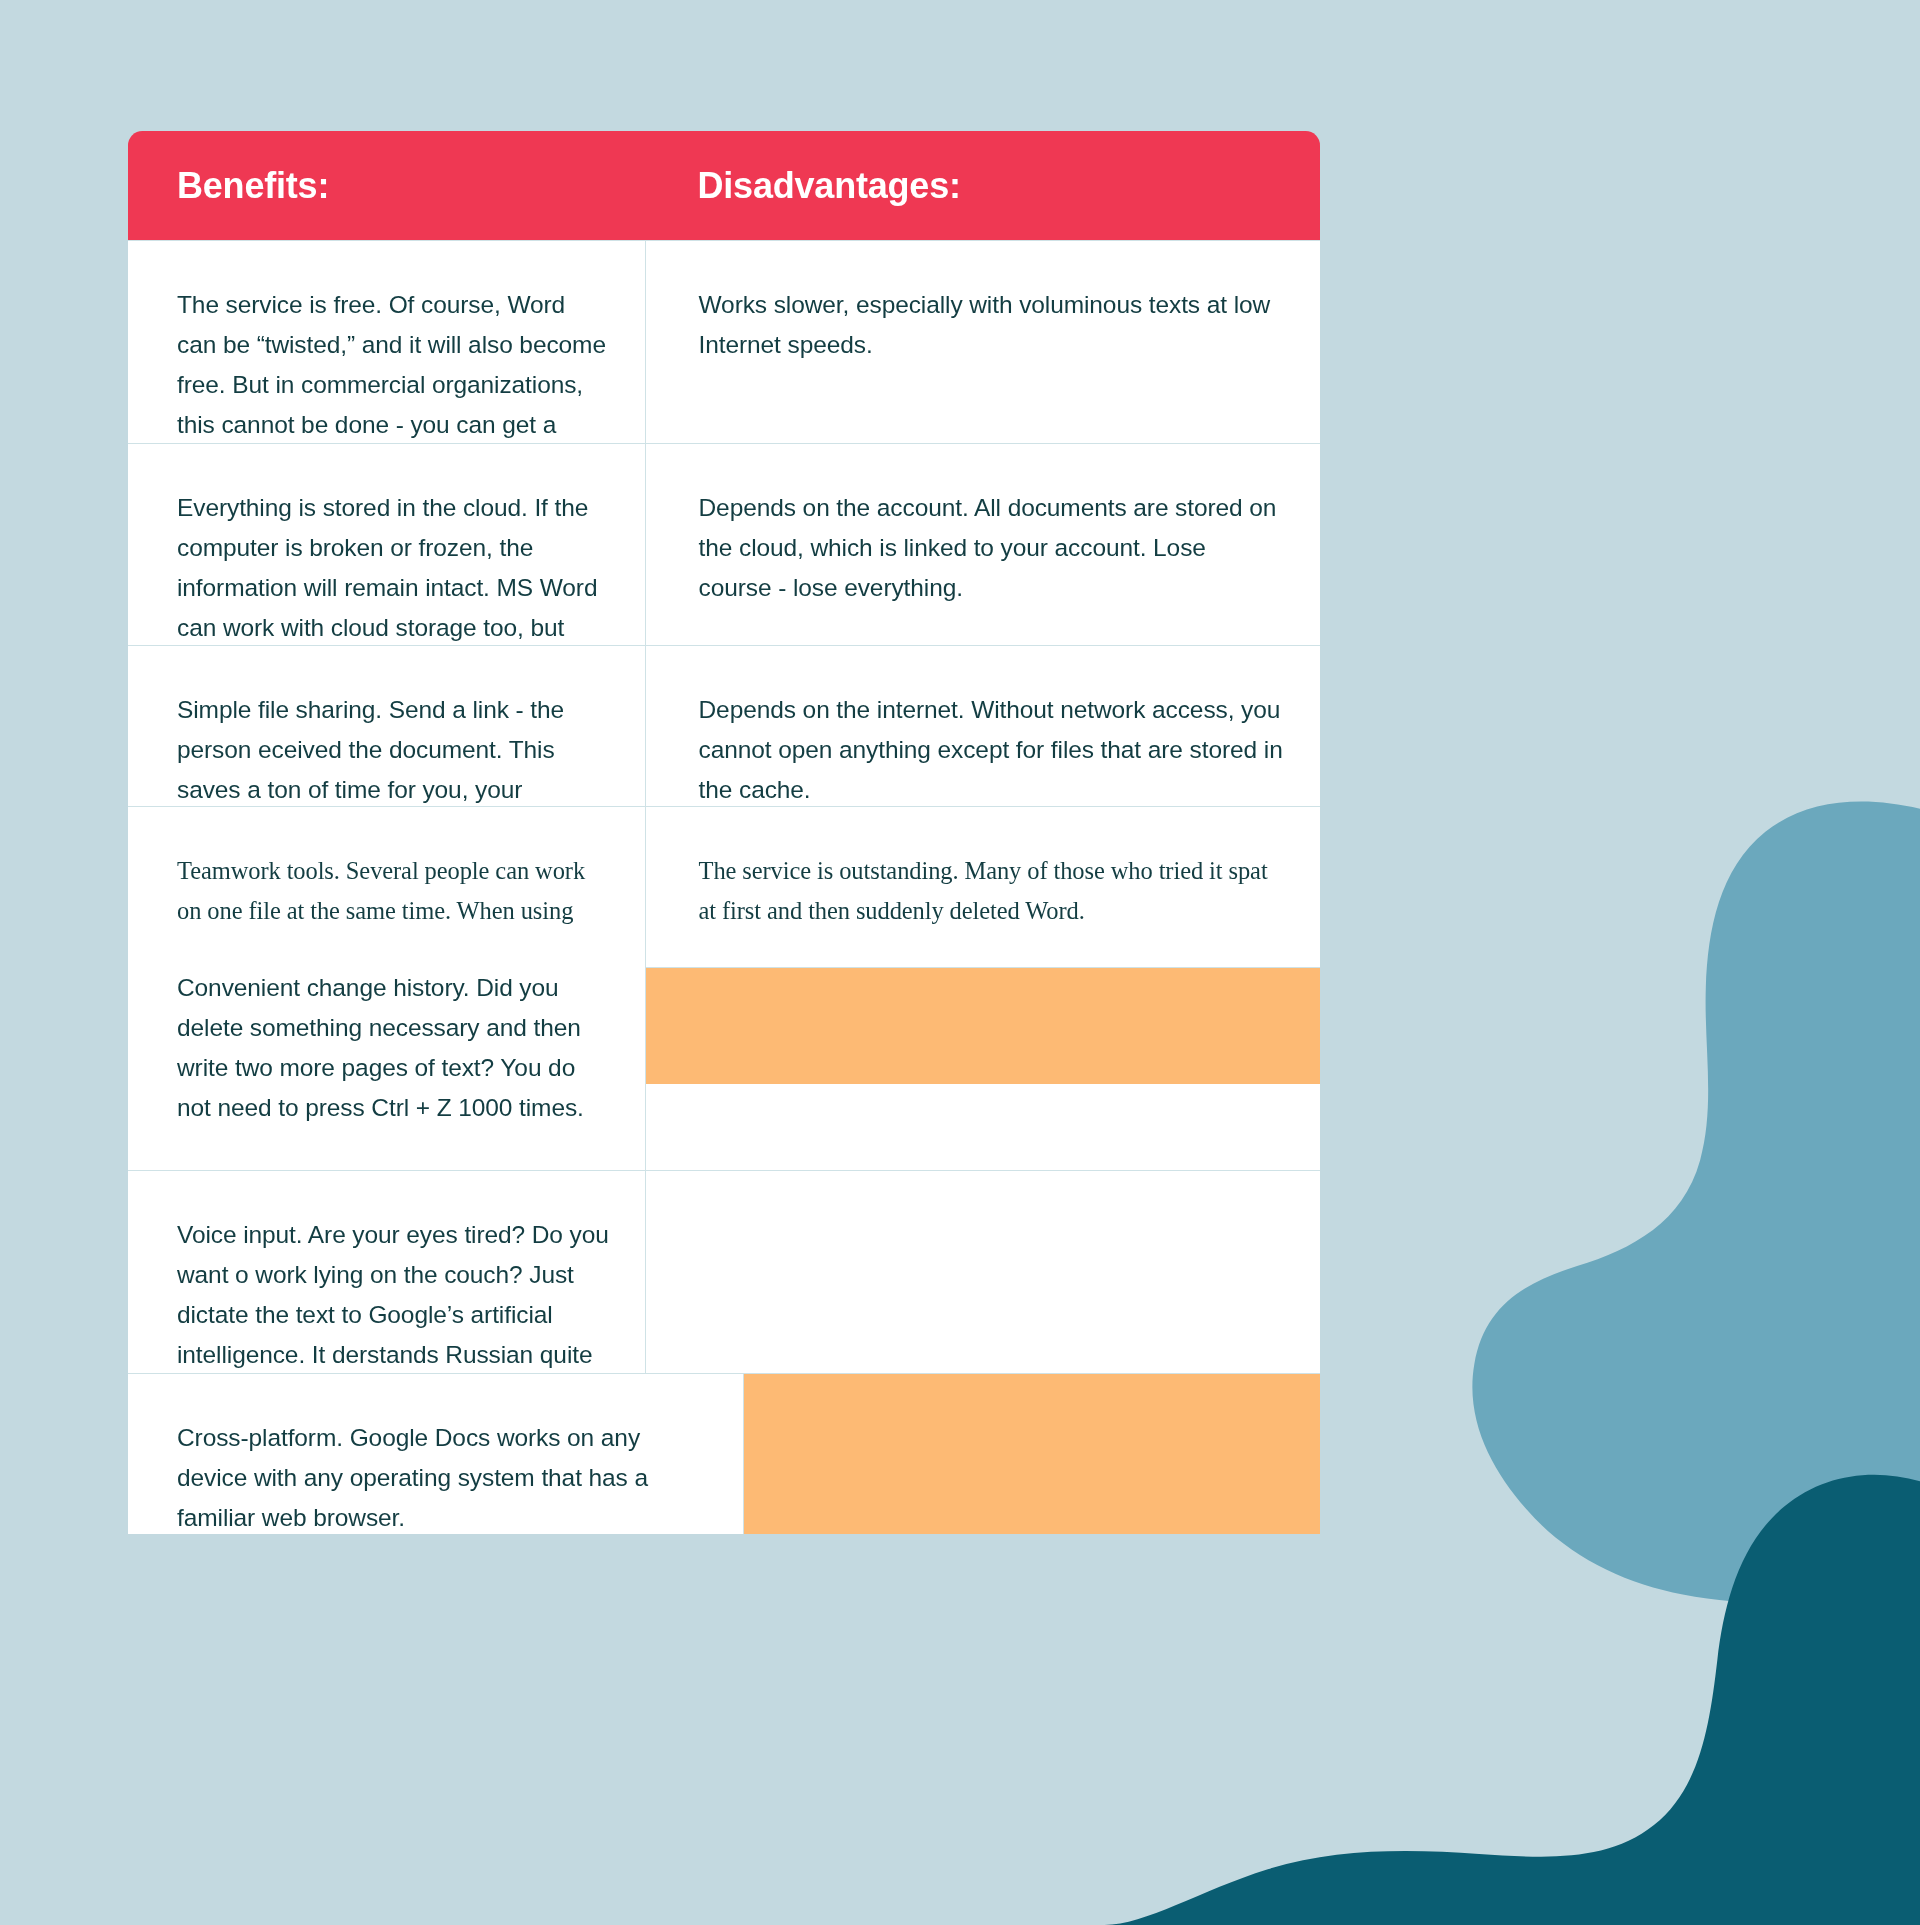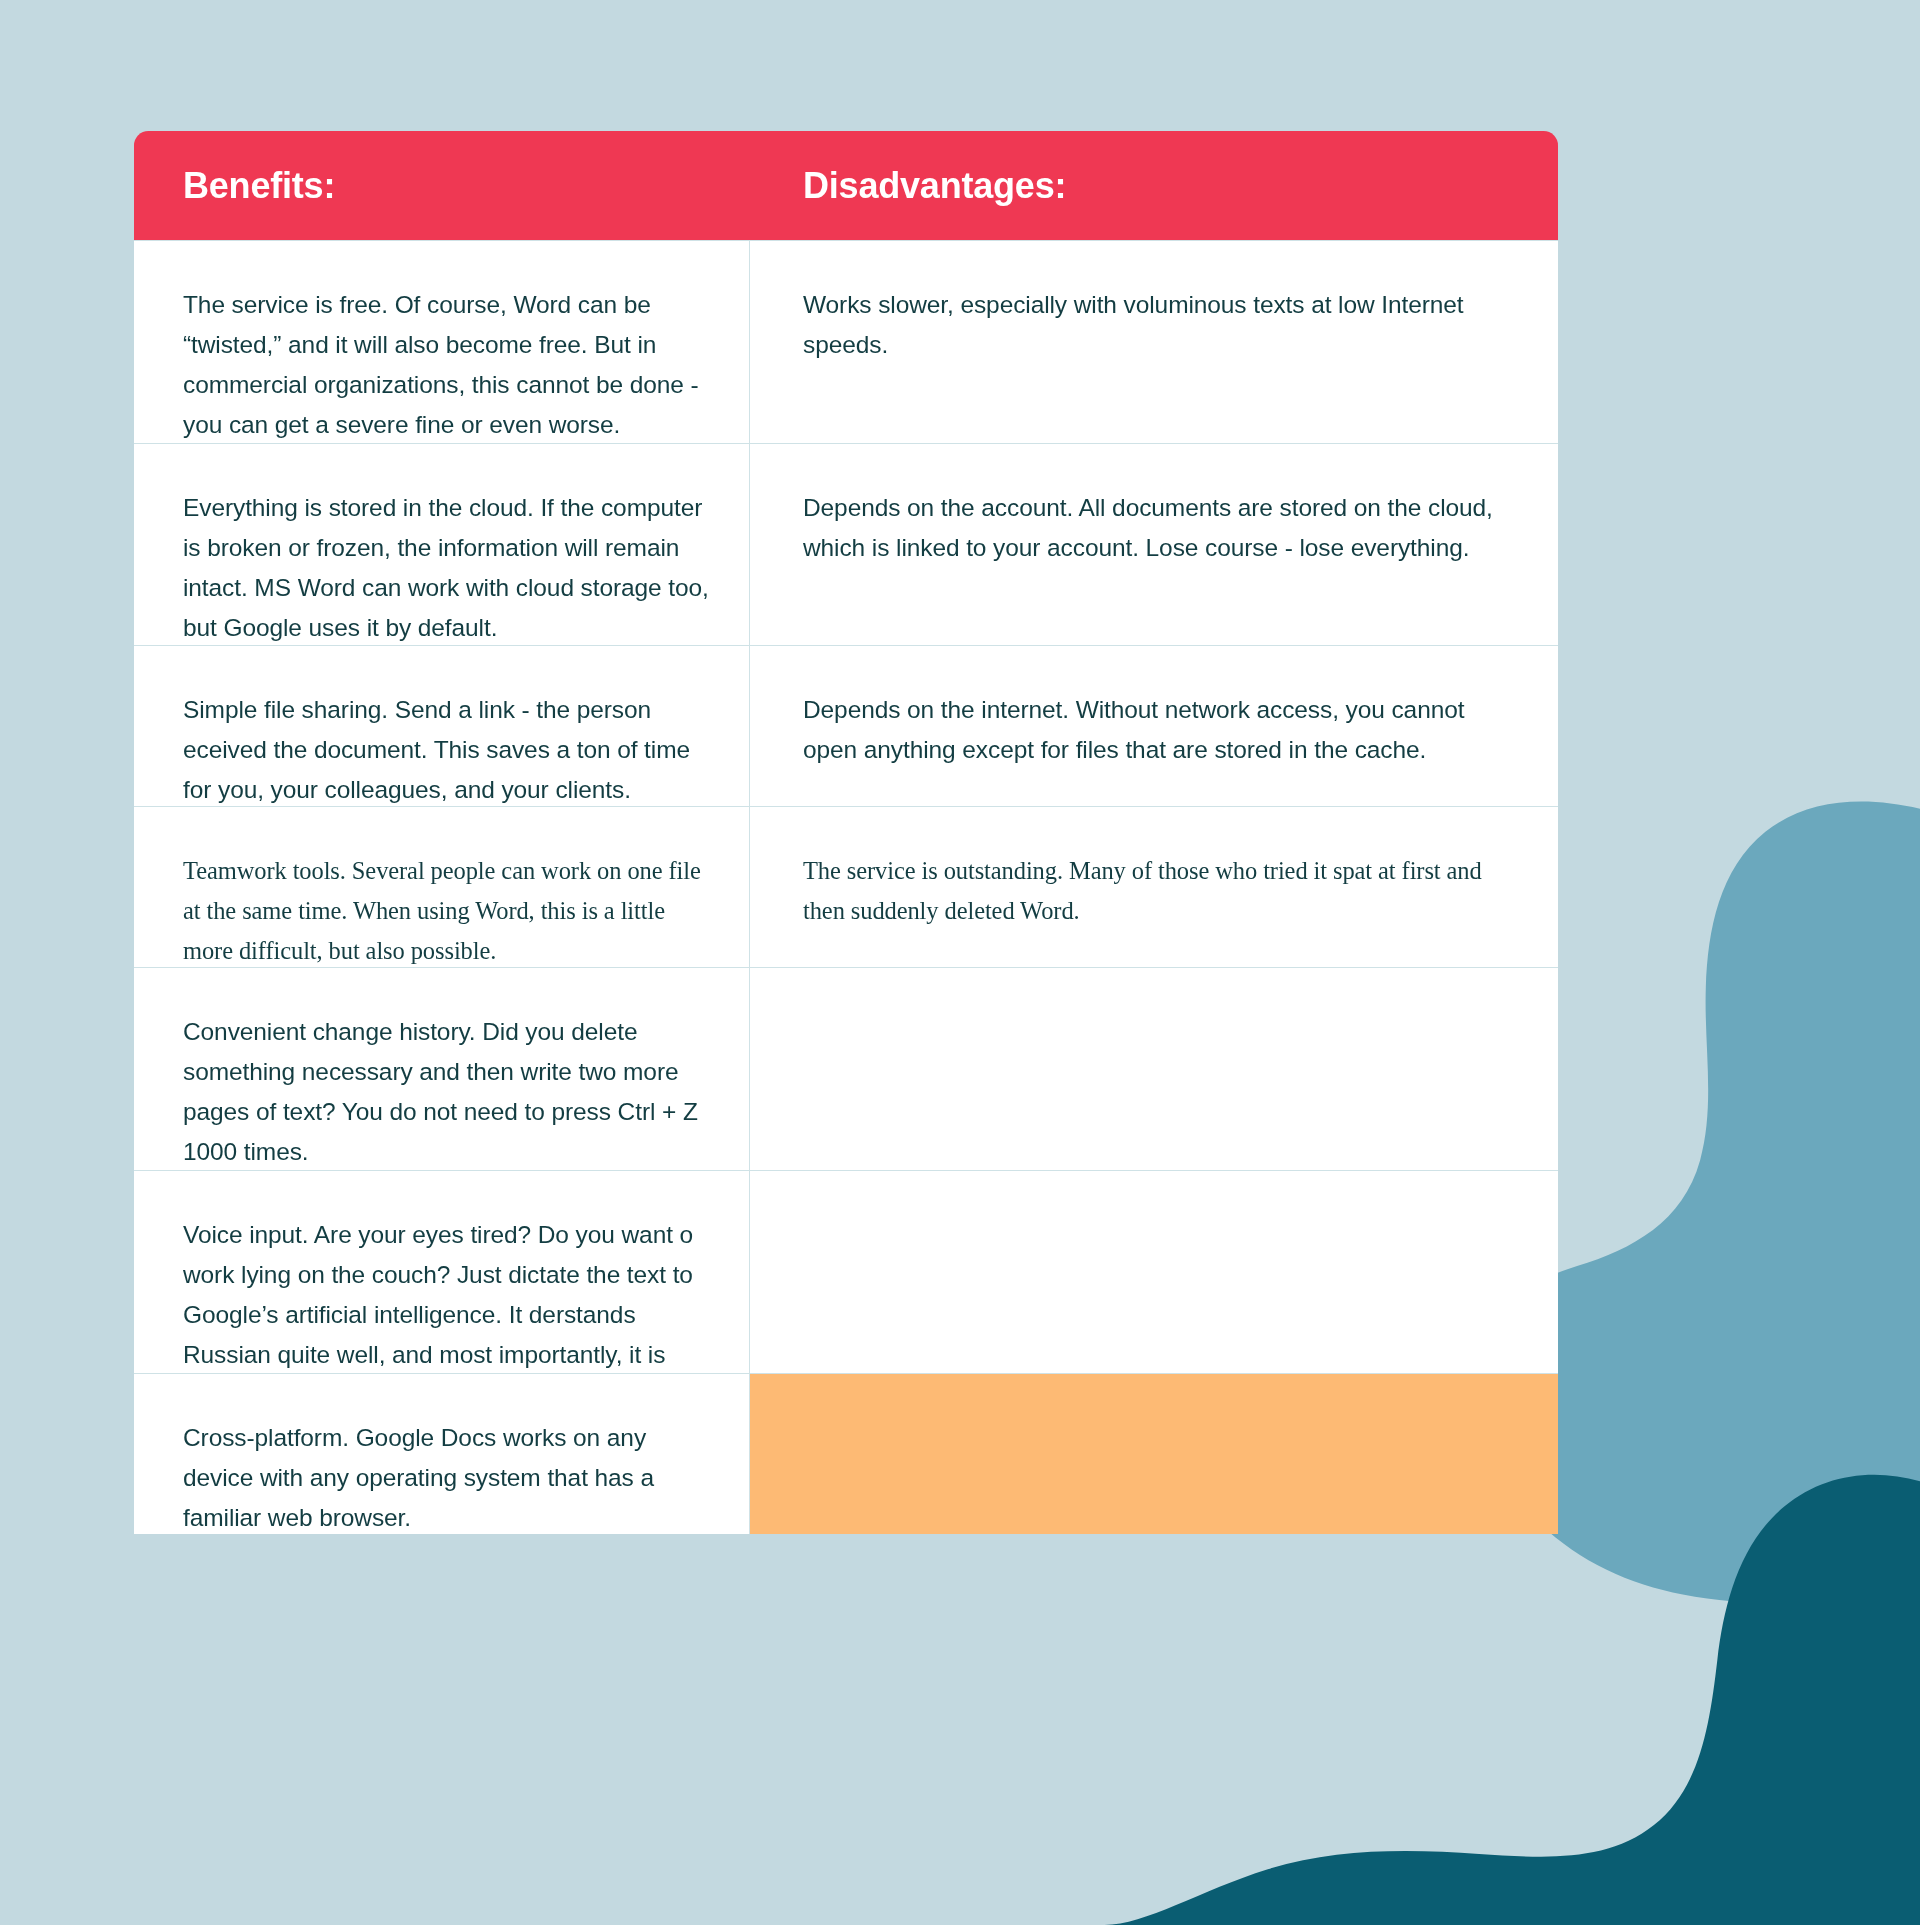--- a/index.html
+++ b/index.html
@@ -21,23 +21,23 @@
     inset: 0;
     width: 1920px;
     height: 1925px;
     z-index: 0;
     pointer-events: none;
   }
 
   
   #comparison-table {
     position: absolute;
-    left: 134px;
+    left: 128px;
     top: 131px;
-    width: 1424px;
+    width: 1192px;
     z-index: 2;
     border-radius: 14.4px 14.4px 0 0;
     overflow: hidden;
   }
 
   .table-header-row {
     display: flex;
     background: #ef3853;
     height: 109px;
   }
@@ -83,21 +83,21 @@
     line-height: 40px;
     letter-spacing: -0.1px;
   }
   .body-cell.is-empty { min-height: 9.6px; }
 
   
   .h-row-1 { height: 202px; }
   .h-row-2 { height: 201px; }
   .h-row-3 { height: 160px; }
   .h-row-4 { height: 160px; font-family: Liberation Serif, serif; }
-  .h-row-5 { height: 202px; }
+  .h-row-5 { height: 202px; align-items: flex-end; }
   .h-row-6 { height: 202px; }
   .h-row-7 { height: 160px; flex-direction: column; }
 </style>
 </head>
 <body>
 
 <svg id="decor-layer" viewBox="0 0 1999 2004" preserveAspectRatio="none">
   <path fill="#6ba8bd" d="M1999,842 C1940,828 1880,832 1838,866 C1790,905 1778,968 1776,1028
            C1774,1090 1786,1150 1770,1208 C1752,1272 1700,1300 1642,1318
            C1584,1336 1545,1362 1535,1420 C1525,1478 1553,1530 1590,1572

